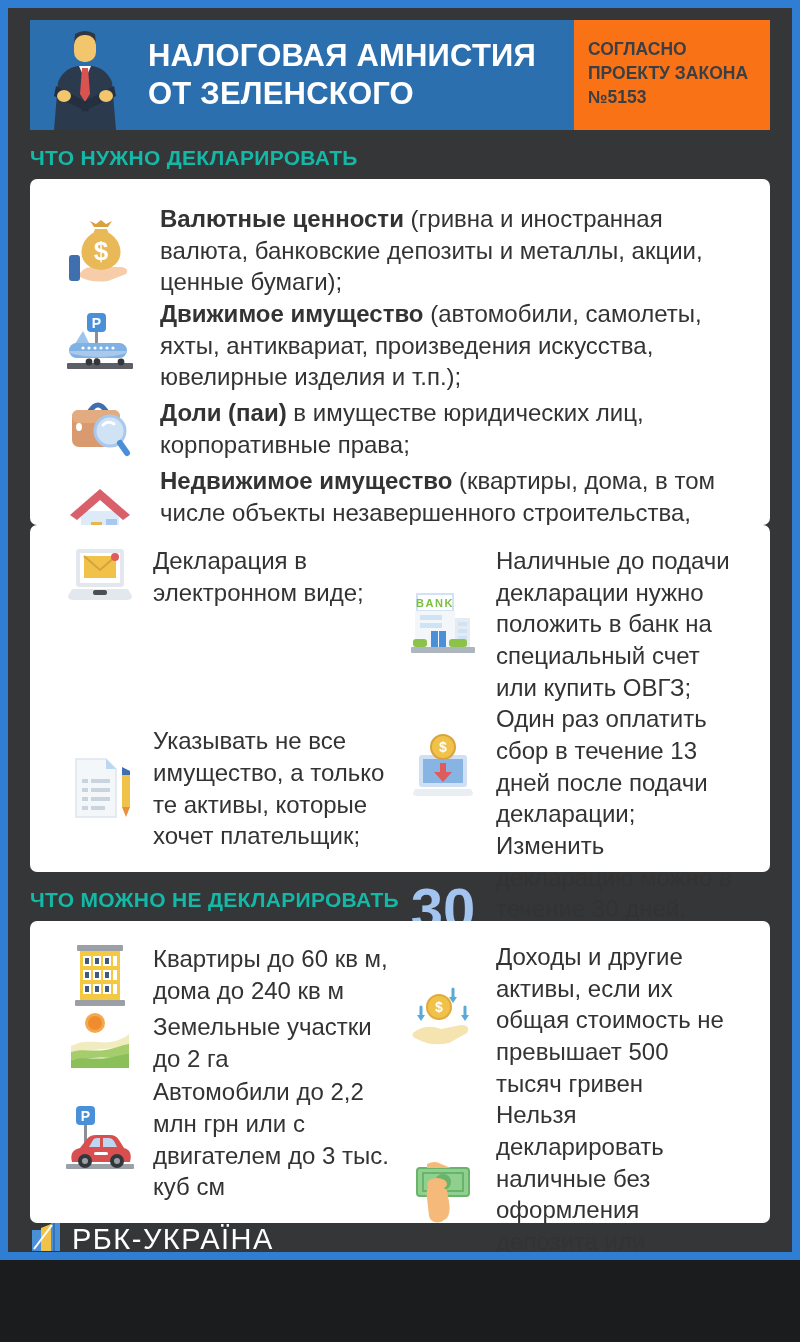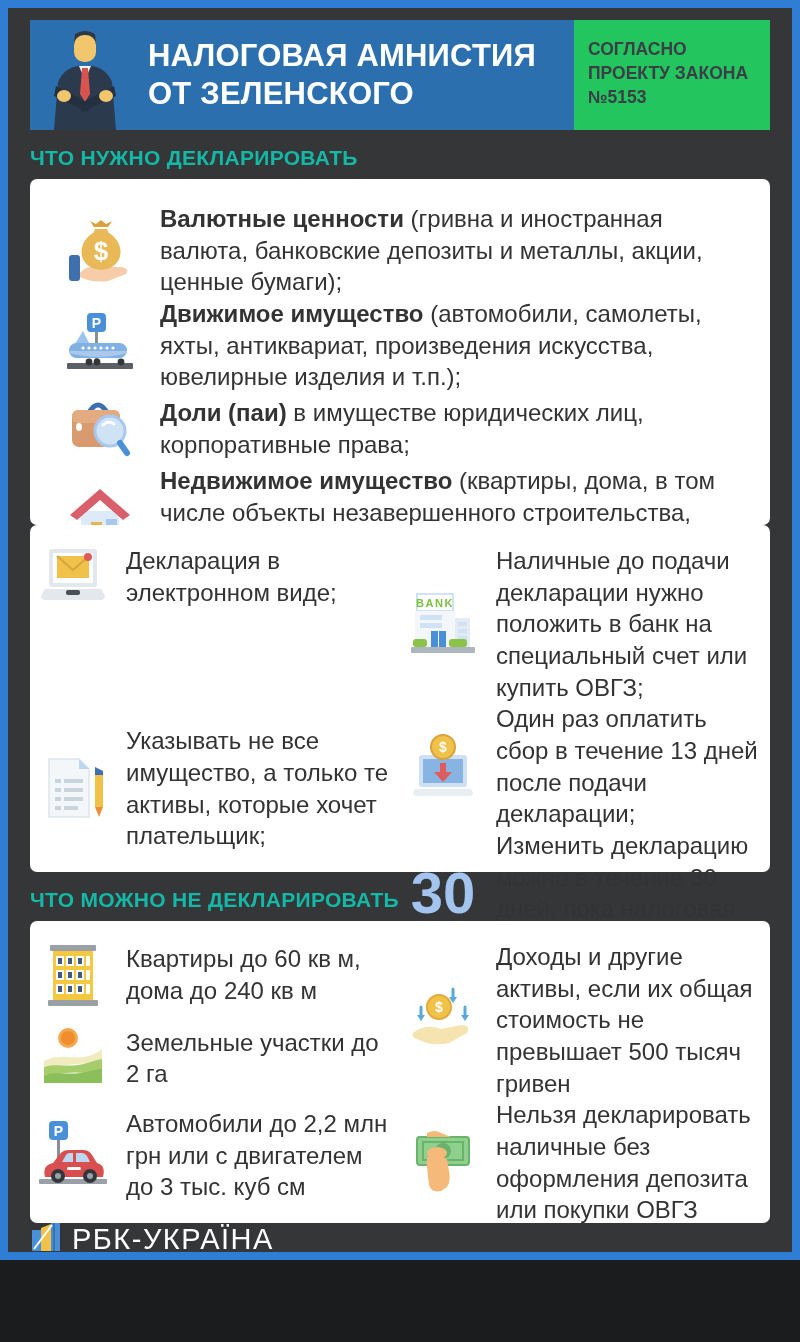--- a/index.html
+++ b/index.html
@@ -16,41 +16,41 @@
   
   .header-row { display:flex; margin:0 8px; height:110px; flex:none; }
   .header-panel {
     flex:1; background:#2c6fae; display:flex; align-items:center;
     padding-left:14px;
   }
   .avatar-box { width:82px; display:flex; justify-content:center; align-items:flex-end; height:100%; overflow:hidden; }
   .htitle { color:#ffffff; font-weight:700; font-size:31px; line-height:1.22; padding-left:22px; letter-spacing:0.2px; }
   .htitle span { display:block; }
   .header-badge {
-    width:196px; background:#22c55e; color:#3a3f45;
+    width:196px; background:#f97316; color:#3a3f45;
     font-weight:700; font-size:17.5px; line-height:1.38;
     padding:17px 14px; flex:none;
   }
   .header-badge span { display:block; }
   
   .section-title {
     color:#14b8a6; font-weight:700; font-size:21px;
     margin:16px 8px 9px 8px; letter-spacing:0.3px; flex:none;
   }
   .card {
     background:#ffffff; border-radius:7px; margin:0 8px; flex:none;
     color:#333333;
   }
   .card-list { height:346px; display:flex; flex-direction:column; justify-content:space-between; padding:24px 24px; }
   .item-row { display:flex; align-items:center; }
   .icon-box { width:92px; flex:none; display:flex; justify-content:center; align-items:center; }
   .item-text { font-size:24px; line-height:1.32; padding-left:14px; }
   .item-text .lead { font-weight:700; }
   
-  .two-col { display:flex; padding:20px 0;justify-content:flex-end; }
+  .two-col { display:flex; padding:20px 27px;justify-content:flex-end; }
   .card-how { height:347px; }
   .card-skip { height:302px; }
   .col { width:50%; display:flex; flex-direction:column; justify-content:space-between; }
   .mini-row { display:flex; align-items:center; }
   .mini-row .icon-box { width:86px; }
   .mini-row .item-text { padding-left:10px; padding-right:8px; max-width:282px; }
   .num30 { width:86px; flex:none; text-align:center; font-size:58px; font-weight:700; color:#a3c4ee; line-height:1; }
   
   .footer { flex:1; display:flex; align-items:flex-start; padding:0 10px 6px 10px; }
   .brand { color:#ffffff; font-size:29px; letter-spacing:1.5px; padding-left:12px; font-weight:400; }

